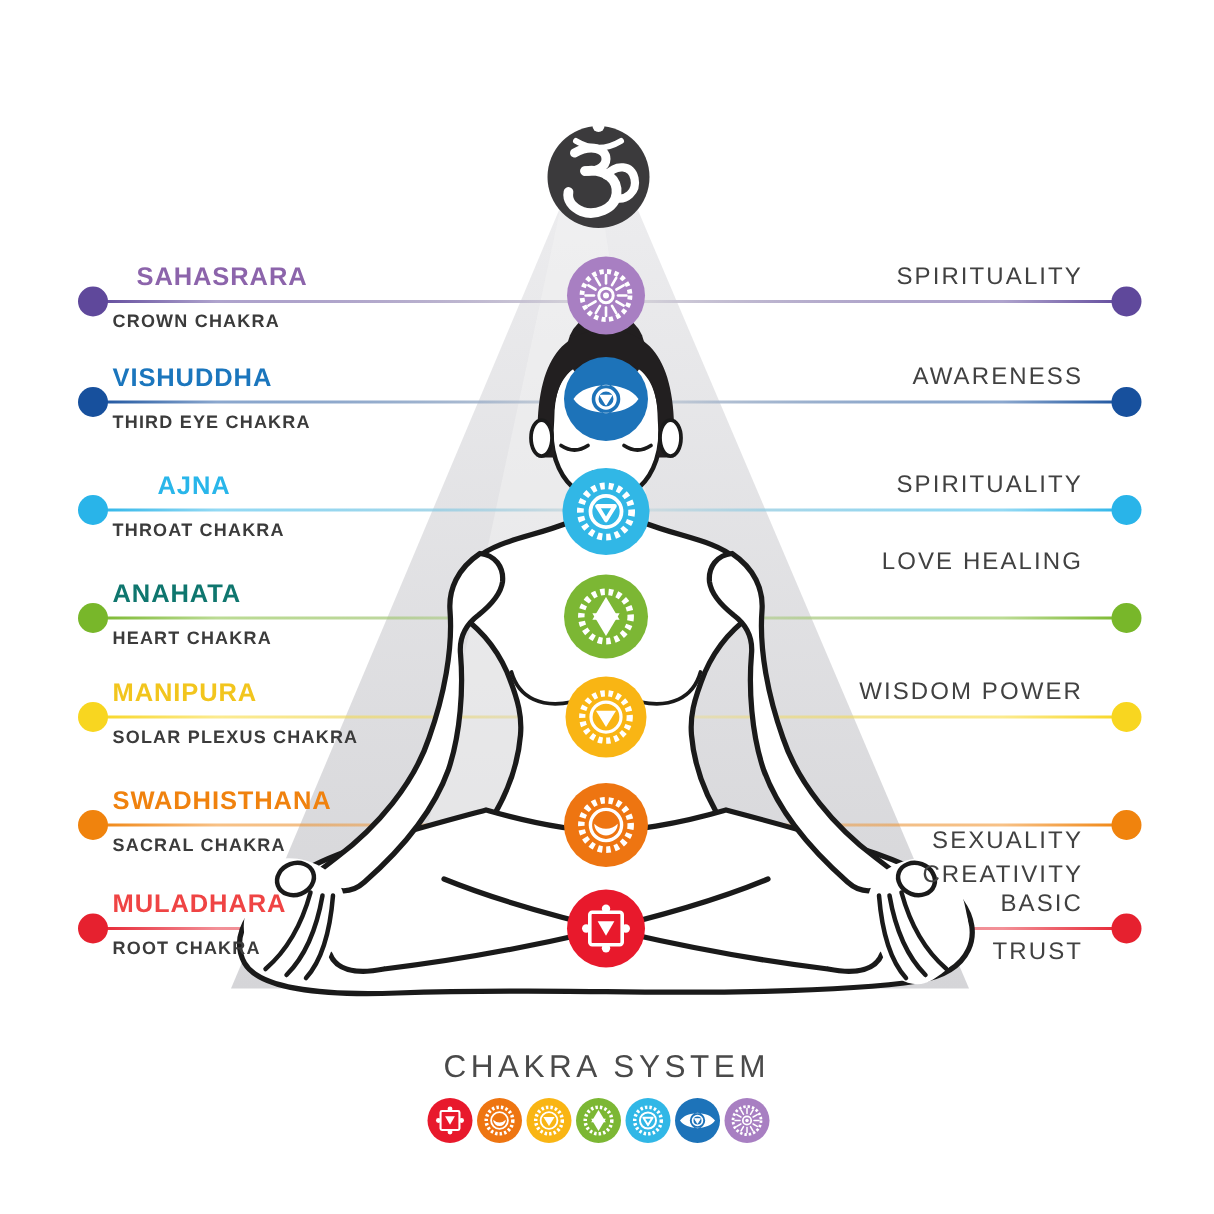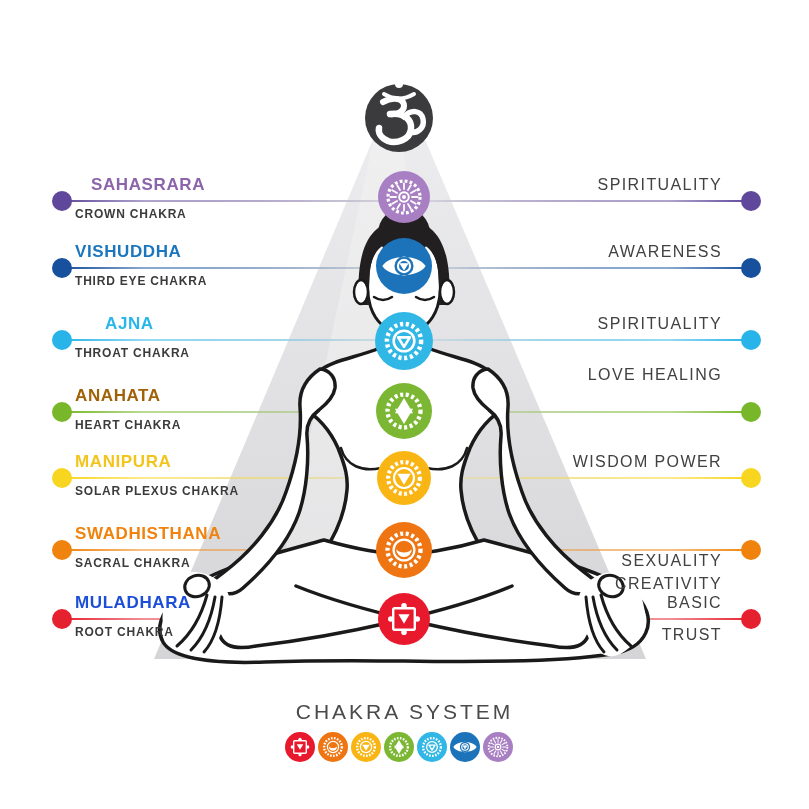--- a/index.html
+++ b/index.html
@@ -271,33 +271,33 @@
 <div class="lbl row-right" style="top:176px">SPIRITUALITY</div>
 
 <div class="lbl row-title" style="top: 242px; color: rgb(27, 118, 189);">VISHUDDHA</div>
 <div class="lbl row-sub" style="top:274px">THIRD EYE CHAKRA</div>
 <div class="lbl row-right" style="top:243px">AWARENESS</div>
 
 <div class="lbl row-title" style="top: 314px; color: rgb(41, 182, 234); margin-left: 30px;">AJNA</div>
 <div class="lbl row-sub" style="top:346px">THROAT CHAKRA</div>
 <div class="lbl row-right" style="top:315px">SPIRITUALITY</div>
 
-<div class="lbl row-title" style="top: 386px; color: #a16207;">ANAHATA</div>
+<div class="lbl row-title" style="top: 386px; color: #0f766e;">ANAHATA</div>
 <div class="lbl row-sub" style="top:418px">HEART CHAKRA</div>
 <div class="lbl row-right" style="top:366px">LOVE HEALING</div>
 
 <div class="lbl row-title" style="top: 452px; color: rgb(242, 197, 29);">MANIPURA</div>
 <div class="lbl row-sub" style="top:484px">SOLAR PLEXUS CHAKRA</div>
 <div class="lbl row-right" style="top:453px">WISDOM POWER</div>
 
 <div class="lbl row-title" style="top: 524px; color: rgb(240, 130, 14);">SWADHISTHANA</div>
 <div class="lbl row-sub" style="top:556px">SACRAL CHAKRA</div>
 <div class="lbl row-right" style="top:552px">SEXUALITY</div>
 <div class="lbl row-right" style="top:575px">CREATIVITY</div>
 
-<div class="lbl row-title" style="top: 593px; color: #1d4ed8;">MULADHARA</div>
+<div class="lbl row-title" style="top: 593px; color: #ef4444;">MULADHARA</div>
 <div class="lbl row-sub" style="top:625px">ROOT  CHAKRA</div>
 <div class="lbl row-right" style="top:594px">BASIC</div>
 <div class="lbl row-right" style="top:626px">TRUST</div>
 
 <div class="heading">CHAKRA SYSTEM</div>
 
 </div>
 
 </body></html>

